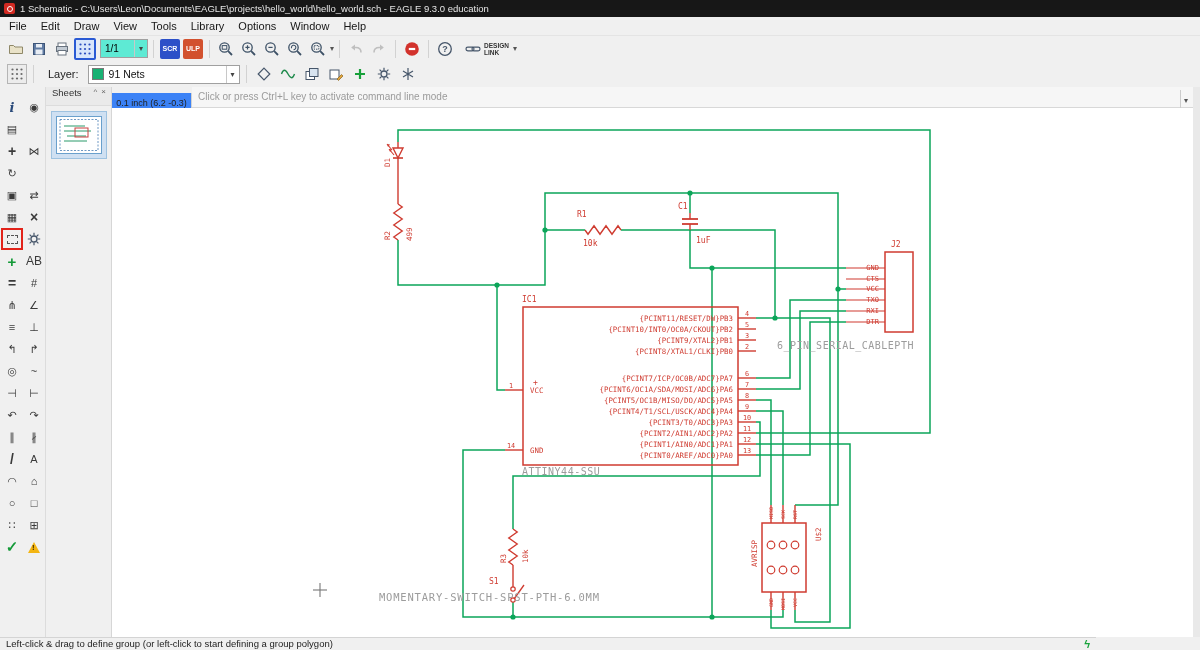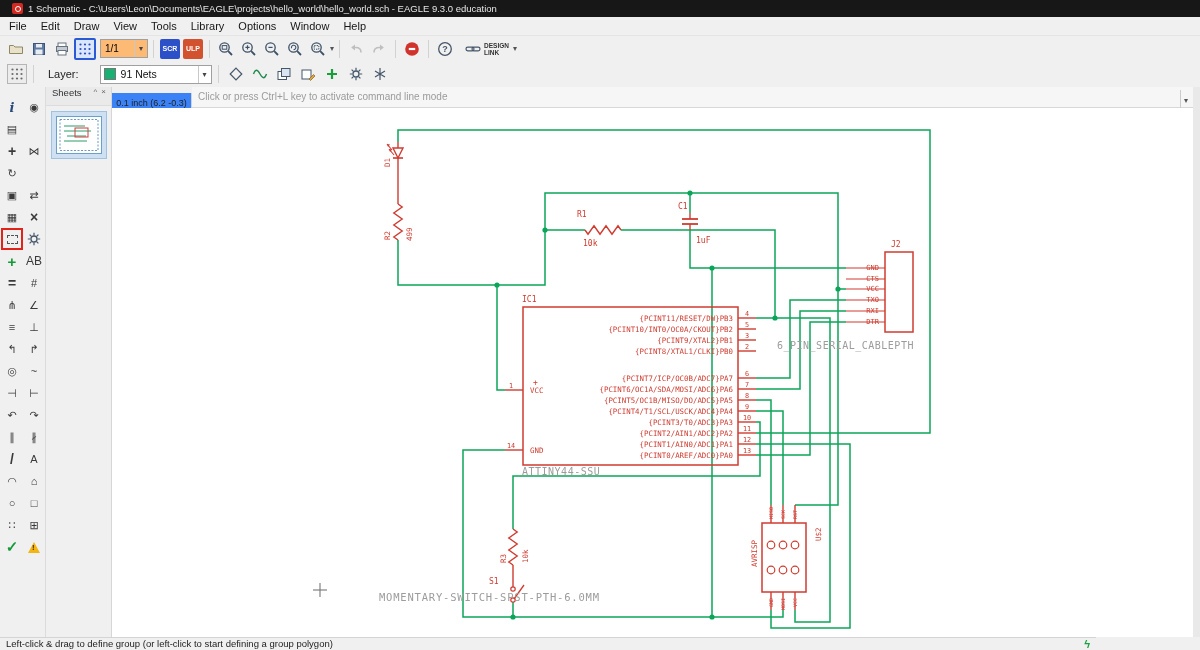--- a/index.html
+++ b/index.html
@@ -1,38 +1,38 @@
 <!DOCTYPE html>
 <html><head>
 <meta charset="utf-8">
 <style>
 *{box-sizing:border-box}
 html,body{margin:0;padding:0}
 body{width:1200px;height:650px;position:relative;font-family:"Liberation Sans",sans-serif;background:#f0f0f0;overflow:hidden}
-.titlebar{position:absolute;left:0;top:0;width:1200px;height:17px;background:#171717;color:#e6e6e6;font-size:9.5px;line-height:17px;display:flex;align-items:center;gap:5px;padding-left:12px}
+.titlebar{position:absolute;left:0;top:0;width:1200px;height:17px;background:#171717;color:#e6e6e6;font-size:9.5px;line-height:17px;display:flex;align-items:center;gap:5px;padding-left:4px}
 .appicon{width:11px;height:11px;background:#d22a22;border-radius:2px;display:inline-block;position:relative;flex:none}
 .appicon::after{content:"";position:absolute;left:3px;top:3px;width:4px;height:4px;border:1px solid #fff;border-radius:50%}
 .menubar{position:absolute;left:0;top:17px;width:1057px;height:18px;background:#f0f0f0;font-size:11px;color:#161616;display:flex;align-items:center;padding-left:2px}
 .menubar span{padding:0 7px;height:18px;line-height:18px}
 .tb{position:absolute;left:0;width:1200px;background:#f0f0f0;display:flex;align-items:center}
 .tb1{top:35px;height:26px;border-top:1px solid #e4e4e4;padding-left:5px;gap:1px}
 .tb2{top:61px;height:26px;padding-left:7px;gap:2px}
 .tbtn{width:22px;height:22px;display:flex;align-items:center;justify-content:center;border-radius:2px}
 .tbtn.hl{border:2px solid #2a5ad4;background:#d9e6fb}
 .tsep{width:1px;height:18px;background:#d2d2d2;margin:0 4px;flex:none}
-.combo{width:48px;height:19px;background:#fdba74;border:1px solid #a0a0a0;font-size:10px;display:flex;align-items:center;margin-left:3px}
+.combo{width:48px;height:19px;background:#5eead4;border:1px solid #a0a0a0;font-size:10px;display:flex;align-items:center;margin-left:3px}
 .combo .cval{flex:1;padding-left:4px}
 .dd{width:13px;text-align:center;color:#444;font-size:8px;border-left:1px solid #c8c8c8;line-height:17px}
 .badge{width:20px;height:20px;border-radius:2px;color:#fff;font-size:7px;font-weight:bold;display:flex;align-items:center;justify-content:center;margin:0 1px}
 .ddwrap{display:flex;align-items:center}
 .dd2{font-size:8px;color:#555;margin-left:1px}
 .dlink{display:flex;align-items:center;gap:3px;margin-left:4px;padding:2px 4px}
 .dltxt{font-size:6.5px;font-weight:bold;color:#333;line-height:7px}
-.lay-label{font-size:11px;color:#222;margin:0 19px 0 8px}
-.laycombo{width:112px;height:19px;background:#fff;border:1px solid #a0a0a0;display:flex;align-items:center;font-size:10.5px;color:#111}
+.lay-label{font-size:11px;color:#222;margin:0 7px 0 8px}
+.laycombo{width:152px;height:19px;background:#fff;border:1px solid #a0a0a0;display:flex;align-items:center;font-size:10.5px;color:#111}
 .swatch{width:12px;height:12px;margin:0 5px 0 3px;border:1px solid #777;flex:none}
 .laycombo .val{flex:1}
 .gridbtn{width:20px;height:20px;border:1px solid #b5b5b5;background:#ececec;display:flex;align-items:center;justify-content:center}
 .t2icon{width:22px;height:22px;display:flex;align-items:center;justify-content:center}
 .leftbar{position:absolute;left:0;top:87px;width:46px;height:550px;background:#f0f0f0;border-right:1px solid #dcdcdc;padding-top:9px}
 .lrow{display:flex;padding-left:1px}
 .lcell{width:21px;height:20px;margin:1px;display:flex;align-items:center;justify-content:center;font-size:11px;color:#3a3a3a}
 .lcell.big{font-size:14px;font-weight:bold}
 .lcell.green{color:#149a38;font-size:15px;font-weight:bold}
 .lcell.ab{font-size:12px;font-weight:normal}

